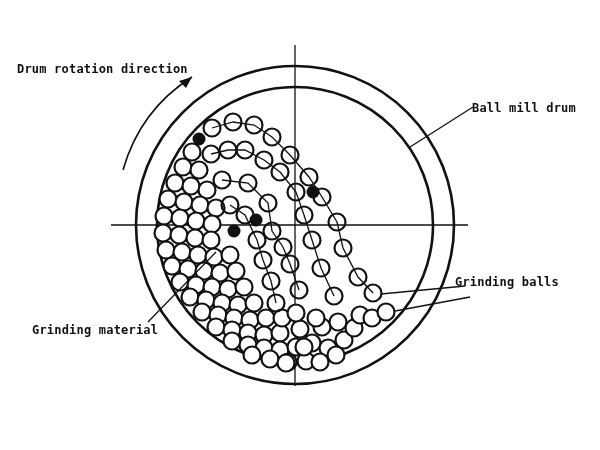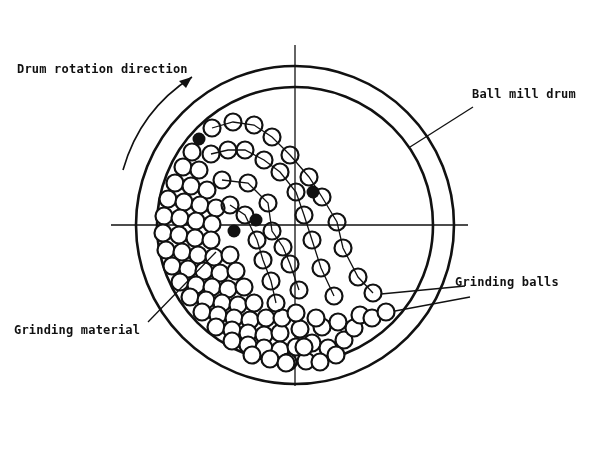--- a/index.html
+++ b/index.html
@@ -1,22 +1,22 @@
 <!DOCTYPE html>
 <html><head>
 <meta charset="utf-8">
 <style>
   html, body { margin: 0; padding: 0; background: #ffffff; }
   body { width: 600px; height: 450px; position: relative; overflow: hidden; font-family: "DejaVu Sans Mono", "Liberation Mono", monospace; }
   #diagram { position: absolute; left: 0; top: 0; width: 600px; height: 450px; }
   .label { position: absolute; font-family: "DejaVu Sans Mono", "Liberation Mono", monospace; font-size: 12px; font-weight: bold; color: #111111; white-space: nowrap; letter-spacing: 0.2px; }
   #lbl-rotation { left: 17px; top: 62px; }
-  #lbl-drum { left: 472px; top: 87px; }
+  #lbl-drum { left: 472px; top: 101px; }
   #lbl-balls { left: 455px; top: 275px; }
-  #lbl-material { left: 14px; top: 323px; }
+  #lbl-material { left: 32px; top: 323px; }
 </style>
 </head>
 <body>
 
 <svg id="diagram" viewBox="0 0 600 450" xmlns="http://www.w3.org/2000/svg">
   <g id="axes" stroke="#111111" stroke-width="1.3">
     <line id="axis-v" x1="295" y1="45" x2="295" y2="386"></line>
     <line id="axis-h" x1="111" y1="225" x2="468" y2="225"></line>
   </g>
   <circle id="outer-ring" fill="none" stroke="#111111" stroke-width="2.6" cx="295" cy="225" r="159"></circle>

